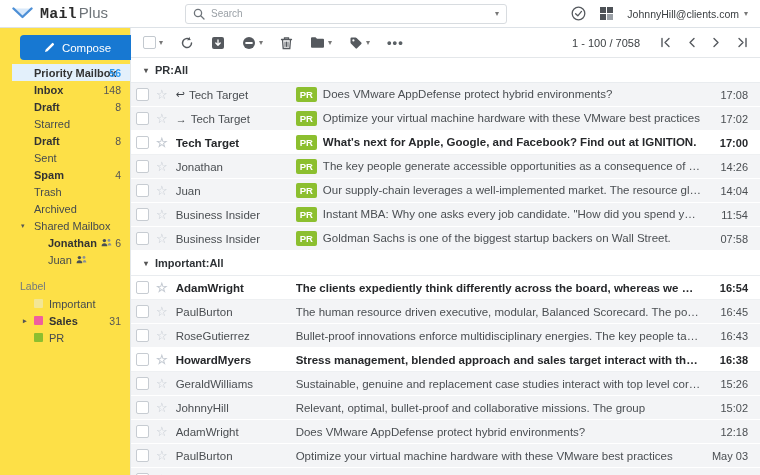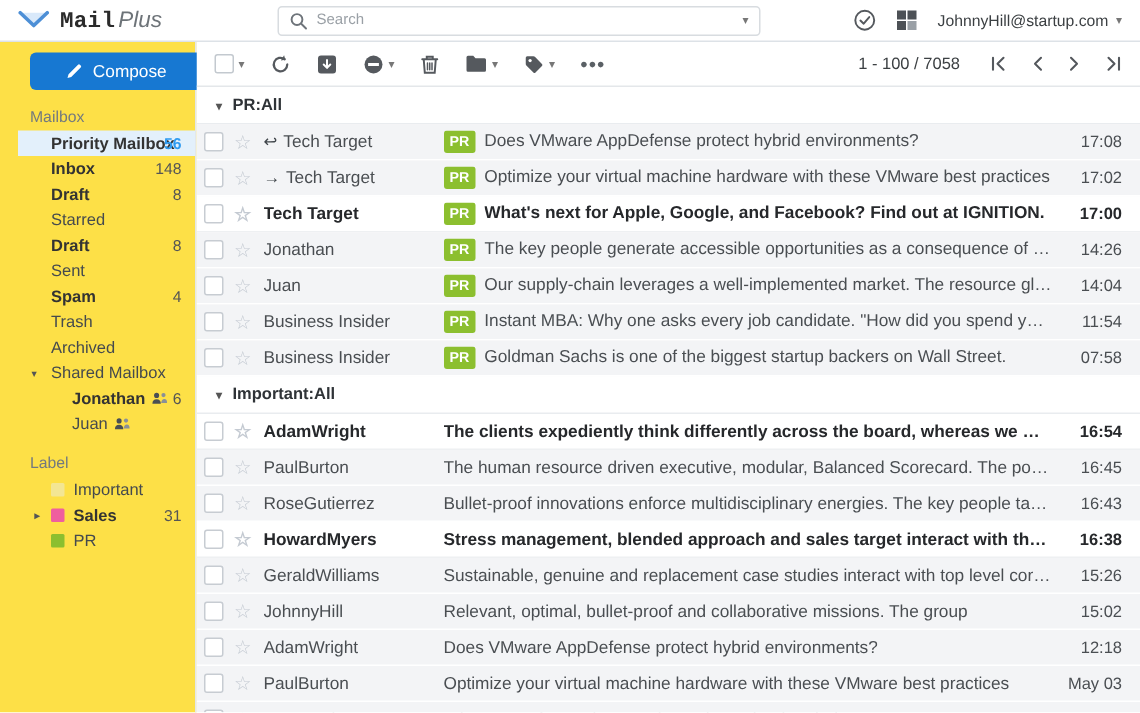--- a/index.html
+++ b/index.html
@@ -4,21 +4,21 @@
 <style>
   * { margin:0; padding:0; box-sizing:border-box; }
   html,body { width:760px; height:475px; overflow:hidden; background:#fff;
     font-family:"Liberation Sans", sans-serif; color:#333; }
 
   
   .topbar { height:28px; display:flex; align-items:center; padding:0 12px;
     background:#fff; border-bottom:1px solid #dde2e7; }
   .logo { display:flex; align-items:center; gap:7px; width:173px; }
   .brand-bold { font-size:15px; font-weight:bold; color:#2b2b2b; letter-spacing:.2px;font-family:Liberation Mono, monospace;}
-  .brand-light { font-size:15px; color:#6d7378; margin-left:2px;font-style:italic; }
+  .brand-light { font-size:15px; color:#6d7378; margin-left:2px; }
   .searchbox { width:322px; height:20px; border:1px solid #d8dce0; border-radius:3px;
     display:flex; align-items:center; padding:0 7px; gap:6px; background:#fff; }
   .search-ph { font-size:10px; color:#9aa0a6; flex:1; }
   .caret { font-size:8px; color:#777; }
   .top-right { margin-left:auto; display:flex; align-items:center; gap:14px; }
   .account { font-size:10.5px; color:#3c4043; display:flex; align-items:center; gap:5px;}
   .appgrid { display:grid; grid-template-columns:6px 6px; grid-template-rows:6px 6px; gap:1.5px;}
   .appgrid i { background:#4d5156; }
   .appgrid i:last-child { background:#9aa0a6; }
 
@@ -111,38 +111,37 @@
           <path d="M4.6 7.7 L6.8 9.8 L10.5 5.4" fill="none" stroke="#55595e" stroke-width="1.3" stroke-linecap="round" stroke-linejoin="round"></path>
         </svg>
     </span>
     <span class="appgrid">
         <i></i>
         <i></i>
         <i></i>
         <i></i>
       </span>
     <span class="account">
-      <span>JohnnyHill@startup.com</span>
+      <span>JohnnyHill@clients.com</span>
       <span class="caret">▾</span>
     </span>
   </div>
 </div>
 
 <div class="layout">
 
   <aside class="sidebar">
     <button class="compose-btn">
       <span>
         <svg width="11" height="11" viewBox="0 0 11 11">
             <path d="M1 10 L1.7 7.5 L8 1.2 A0.9 0.9 0 0 1 9.3 1.2 L9.8 1.7 A0.9 0.9 0 0 1 9.8 3 L3.5 9.3 Z" fill="#fff"></path>
           </svg>
       </span>
       <span>Compose</span>
     </button>
-    <div class="side-section">Mailbox</div>
     <div id="mailbox-list">
         <div class="nav-item bold selected">
           <span>Priority Mailbox</span>
           <span class="count">56</span>
         </div>
         <div class="nav-item bold">
           <span>Inbox</span>
           <span class="count">148</span>
         </div>
         <div class="nav-item bold">

